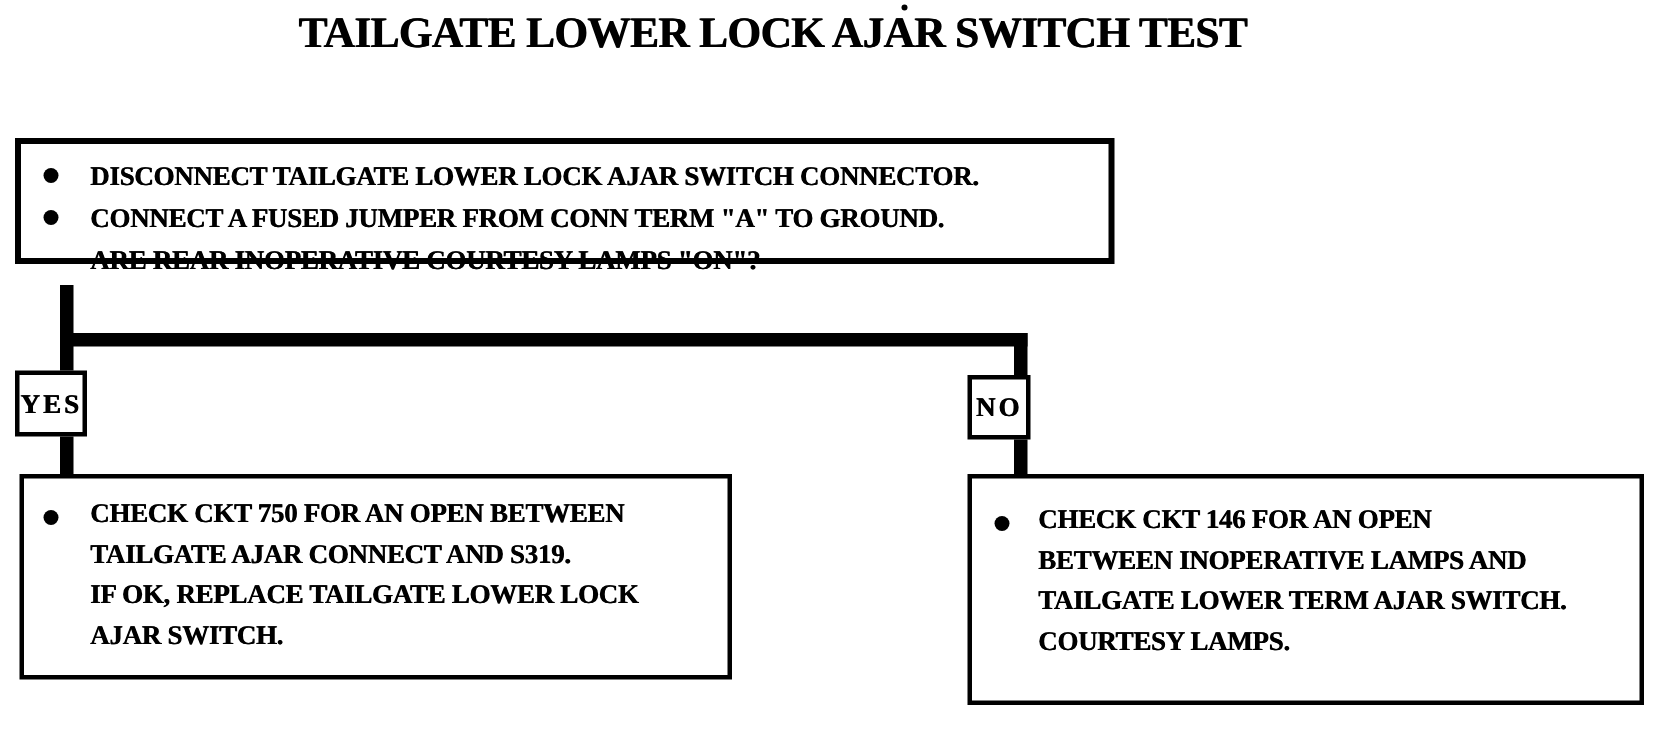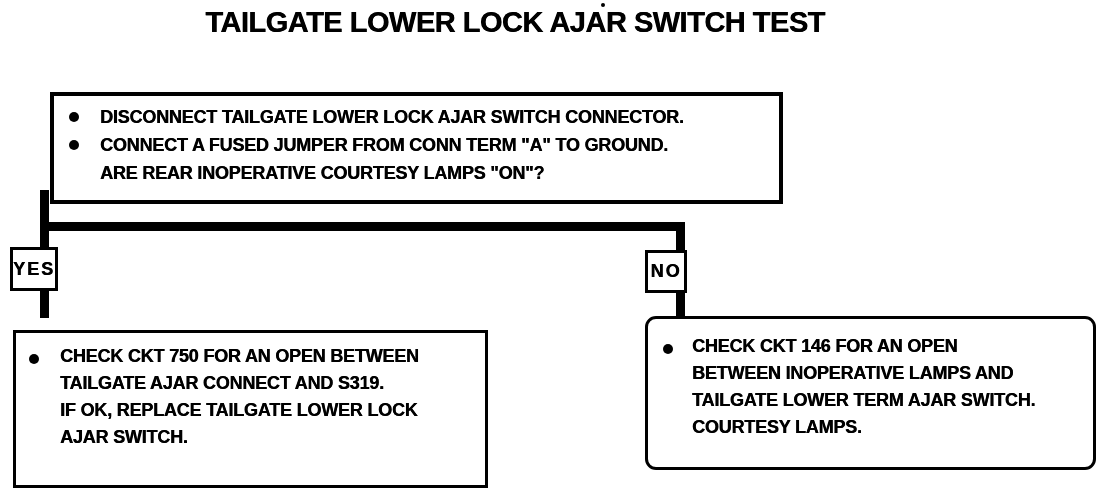--- a/index.html
+++ b/index.html
@@ -1,21 +1,21 @@
 <!DOCTYPE html>
 <html><head>
 <meta charset="utf-8">
 <style>
   html,body { margin:0; padding:0; background:#ffffff; }
   .page {
     position:relative;
     width:1120px; height:488px;
     background:#ffffff;
     color:#000000;
-    font-family:Liberation Sans, sans-serif;
+    font-family:Liberation Serif, serif;
     overflow:hidden;
   }
   
   .title {
     position:absolute; left:150px; top:6px; width:730px;
     text-align:center;
     font-size:29px; font-weight:bold; letter-spacing:-0.5px;
     text-shadow:0.5px 0 0 #000;
     white-space:nowrap;
   }
@@ -29,30 +29,30 @@
   .h-branch       { left:40px;  top:222px; width:645px; height:9px;  }
   .v-drop-right   { left:676px; top:222px; width:9px;   height:30px; }
   .v-yes-bottom   { left:40px;  top:289px; width:9px;   height:29px; }
   .v-no-bottom    { left:676px; top:291px; width:9px;   height:27px; }
   
   .box {
     position:absolute; box-sizing:border-box;
     background:#ffffff; border:3px solid #000000;
     z-index:2;
   }
-  .question-box { left:10px; top:92px; width:733px; height:112px; border-width:4px; padding-top:7px;margin-left:40px; }
+  .question-box { left:10px; top:92px; width:733px; height:84px; border-width:4px; padding-top:7px; }
   .label-box {
     display:flex; align-items:center; justify-content:center;
     font-size:18px; font-weight:bold; letter-spacing:2px;
     text-shadow:0.5px 0 0 #000;
   }
   .yes-box { left:10px;  top:247px; width:48px; height:44px; }
   .no-box  { left:645px; top:250px; width:42px; height:43px; }
-  .result-left  { left:13px;  top:316px; width:475px; height:158px;margin-top:14px; }
-  .result-right { left:645px; top:316px; width:451px; height:154px;border-radius:11px; }
+  .result-left  { left:13px;  top:316px; width:475px; height:137px; }
+  .result-right { left:645px; top:316px; width:451px; height:154px; }
   
   .qrow { display:flex; align-items:center; height:28px; }
   .btxt, .rline {
     font-size:18px; font-weight:bold; letter-spacing:-0.2px;
     text-shadow:0.4px 0 0 #000;
     white-space:nowrap;
   }
   .bullet {
     flex:none; width:10px; height:10px; border-radius:50%;
     background:#000000; margin:0 21px 0 15px;

